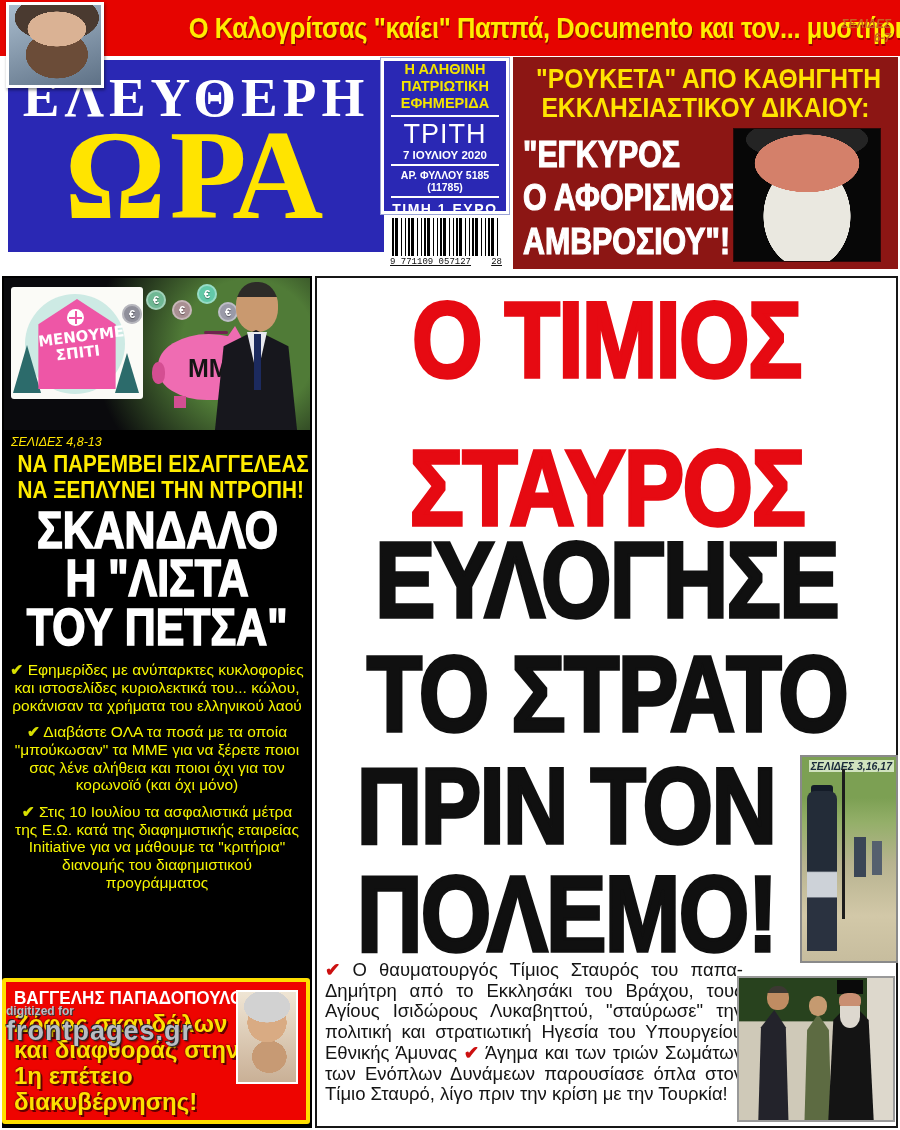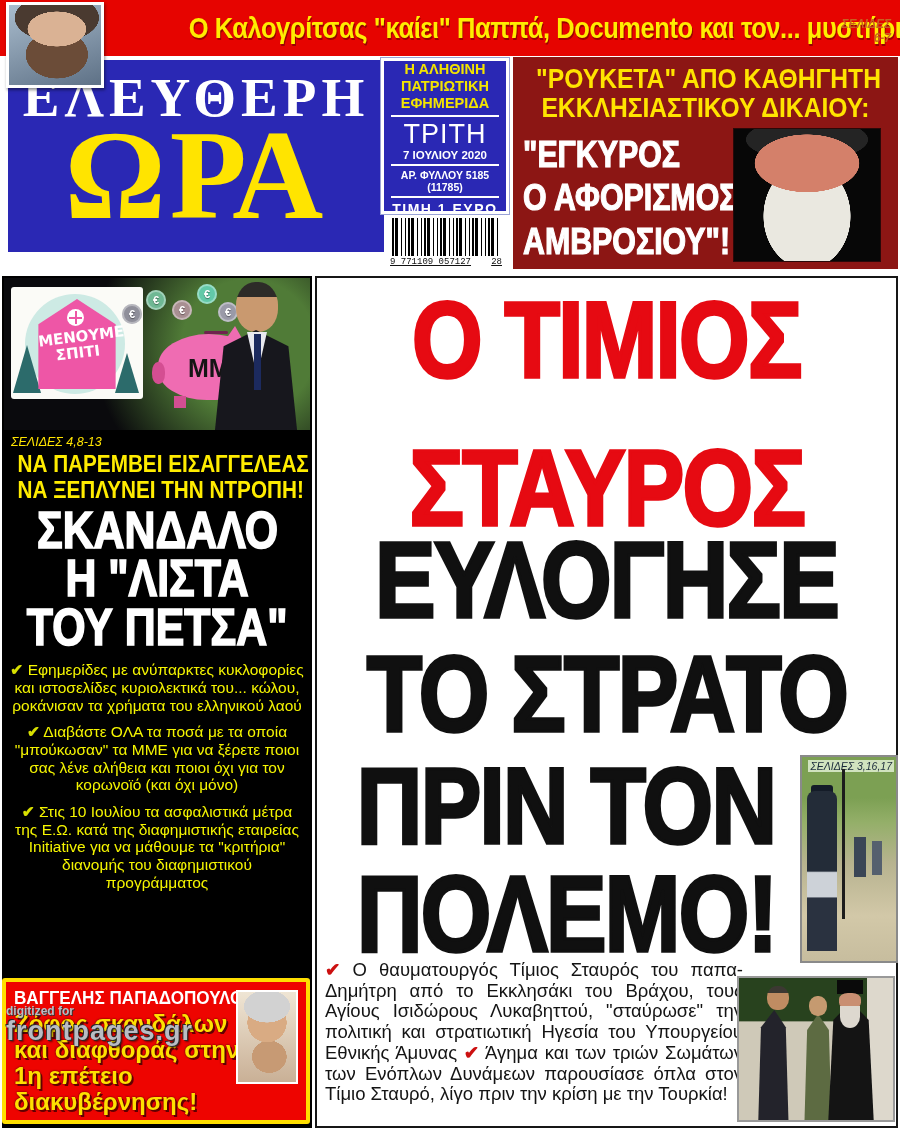--- a/index.html
+++ b/index.html
@@ -129,21 +129,21 @@
   .main-box { position:absolute; left:315px; top:276px; width:583px; height:852px; background:#fff;
       border:2px solid #161616; }
   .big-line { position:absolute; left:0; right:0; text-align:center; line-height:1; }
   .big-line span { font-size:108px; font-weight:bold; letter-spacing:-2px; }
   .red-line span { color:#e60a12; }
   .black-line span { color:#101010; }
   .narrow { right:100px; }
 
   .side-photo { position:absolute; left:483px; top:477px; width:98px; height:208px; border:2px solid #8a8a8a;
       background: linear-gradient(180deg,#7ca053 0 20%, #94af69 32%, #b7b38f 52%, #d2c8a8 78%, #c7bd9e 100%); }
-  .sp-label { position:absolute; right:2px; top:3px; font-style:italic; font-weight:normal; font-size:10.5px;
+  .sp-label { position:absolute; right:2px; top:3px; font-style:italic; font-weight:bold; font-size:10.5px;
       color:#1a2a3a; background:rgba(225,238,210,.85); padding:0 2px; }
   .sp-soldier { position:absolute; left:5px; top:34px; width:30px; height:160px; border-radius:8px 8px 0 0;
       background:linear-gradient(180deg,#232c38 0 50%, #cdd2d8 51% 66%, #2a3240 67%); }
   .sp-cap { position:absolute; left:9px; top:28px; width:22px; height:9px; background:#141c28; border-radius:3px 3px 0 0; }
   .sp-rifle { position:absolute; left:40px; top:12px; width:3px; height:150px; background:#1c1c1c; }
   .sp-fig2 { position:absolute; left:52px; top:80px; width:12px; height:40px; background:#3a4656; }
   .sp-fig3 { position:absolute; left:70px; top:84px; width:10px; height:34px; background:#55606e; }
 
   .deck { position:absolute; left:8px; top:682px; width:418px; font-size:18.5px; line-height:1.12;
       color:#141414; text-align:justify; }

